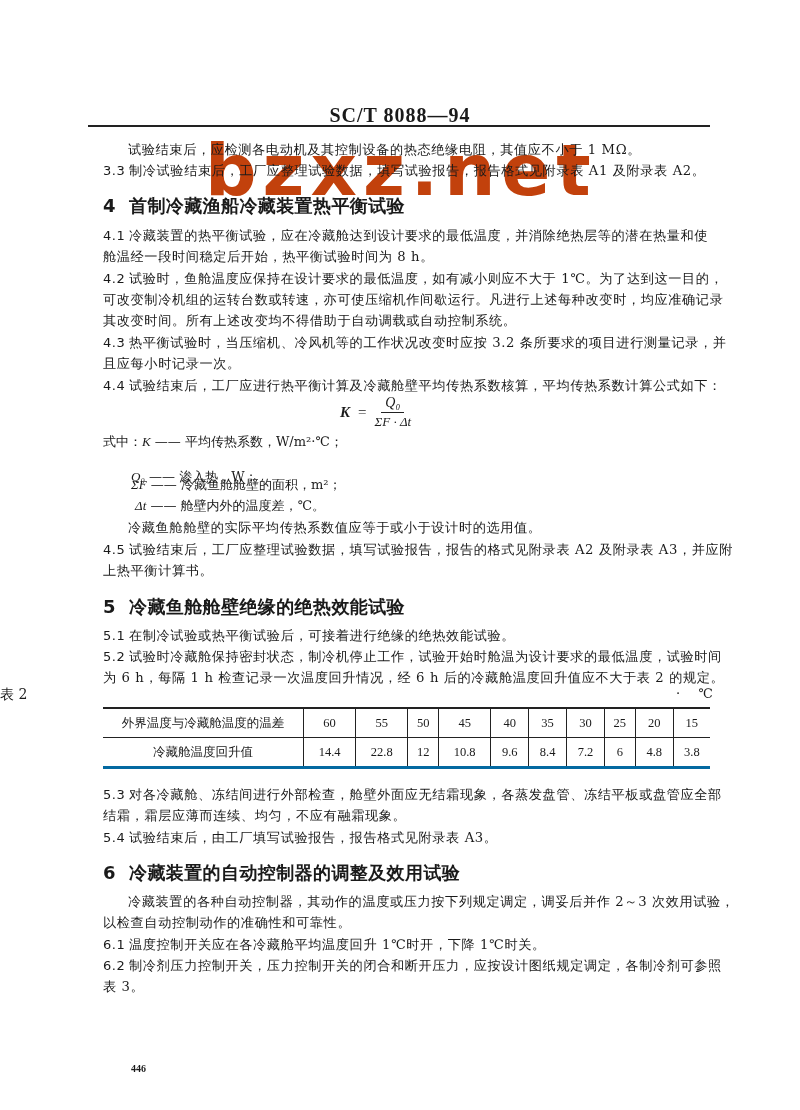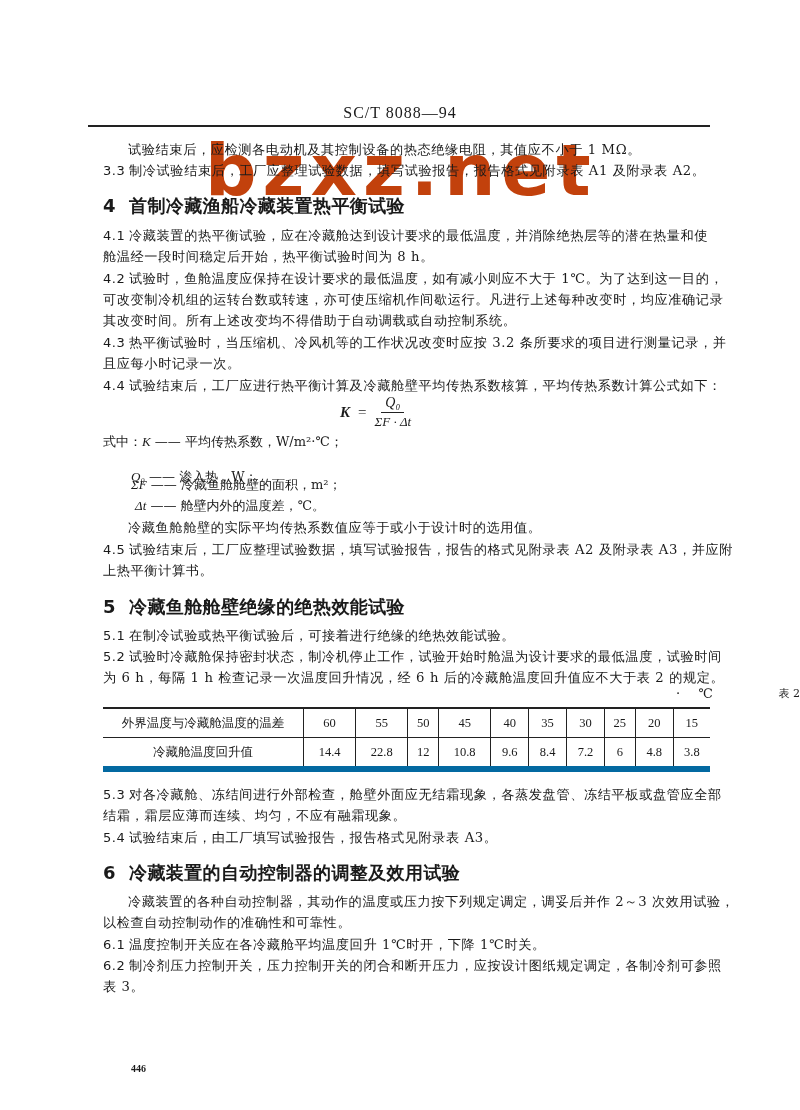--- a/index.html
+++ b/index.html
@@ -7,45 +7,45 @@
     width: 800px; height: 1110px; background: #ffffff; position: relative; overflow: hidden;
     font-family: "DejaVu Serif", "Liberation Serif", serif; color: #1a1a1a;
   }
   .watermark {
     position: absolute; left: 205px; top: 128px; font-family: "DejaVu Sans", "Liberation Sans", sans-serif;
     font-weight: bold; font-size: 72px; letter-spacing: 6px; color: #c2410c; z-index: 0;
   }
   .page { position: absolute; left: 0; top: 0; width: 800px; height: 1110px; z-index: 1; }
   .std-code {
     position: absolute; top: 104px; left: 0; width: 800px; text-align: center;
-    font-family: "Liberation Serif", serif; font-weight: normal; font-size: 16px; letter-spacing: 1px;
+    font-family: "Liberation Serif", serif; font-weight: bold; font-size: 20px; letter-spacing: 1px;
   }
   .header-rule { position: absolute; left: 88px; top: 125px; width: 622px; height: 0; border-top: 2px solid #222; }
   .line { position: absolute; left: 103px; font-size: 13.2px; white-space: nowrap; letter-spacing: 0.6px; }
   .indent { left: 128px; text-align: center; }
   .h { font-family: "DejaVu Sans", "Liberation Sans", sans-serif; font-weight: bold; font-size: 18px; letter-spacing: 0.4px; }
   .num { font-family: "DejaVu Sans", "Liberation Sans", sans-serif; font-size: 13px; display: inline-block; width: 26px; }
   .hnum { display: inline-block; width: 26px; }
   .formula {
     position: absolute; left: 340px; top: 395px; display: flex; align-items: center;
     font-family: "Liberation Serif", serif; font-size: 15px;
   }
   .formula .k { font-style: italic; font-weight: bold; }
   .formula .eq { margin: 0 8px; }
   .frac { display: inline-flex; flex-direction: column; align-items: center; }
   .frac .numr { font-style: italic; font-size: 14px; border-bottom: 1px solid #222; padding: 0 4px 1px 4px; }
   .frac .den { font-style: italic; font-size: 13px; padding-top: 1px; }
   .where { position: absolute; font-size: 13px; white-space: nowrap; }
   .sym { font-family: "Liberation Serif", serif; font-style: italic; }
-  .table-title { position: absolute; top: 686px; left: 0; width: 800px; text-align: right; font-size: 11px; }
+  .table-title { position: absolute; top: 686px; left: 0; width: 800px; text-align: left; font-size: 14px; }
   .table-unit { position: absolute; top: 686px; left: 676px; font-size: 13px; }
   .table-unit .dot { margin-right: 18px; }
   table.t2 {
     position: absolute; left: 103px; top: 707px; width: 607px; border-collapse: collapse;
-    font-size: 12.5px; border-top: 2px solid #222; border-bottom: 6px solid #0369a1;
+    font-size: 12.5px; border-top: 2px solid #222; border-bottom: 3px solid #0369a1;
   }
   table.t2 td {
     border-left: 1px solid #222; border-top: 1px solid #222; text-align: center; height: 28px;
     padding: 0; font-family: "Liberation Serif", serif;
   }
   table.t2 td.label { border-left: none; width: 200px; font-family: "DejaVu Serif", serif; font-size: 12.5px; }
   table.t2 tr:first-child td { border-top: none; }
   .page-num { position: absolute; left: 131px; top: 1063px; font-family: "Liberation Serif", serif; font-size: 10px; font-weight: bold; }
 </style>
 </head>

